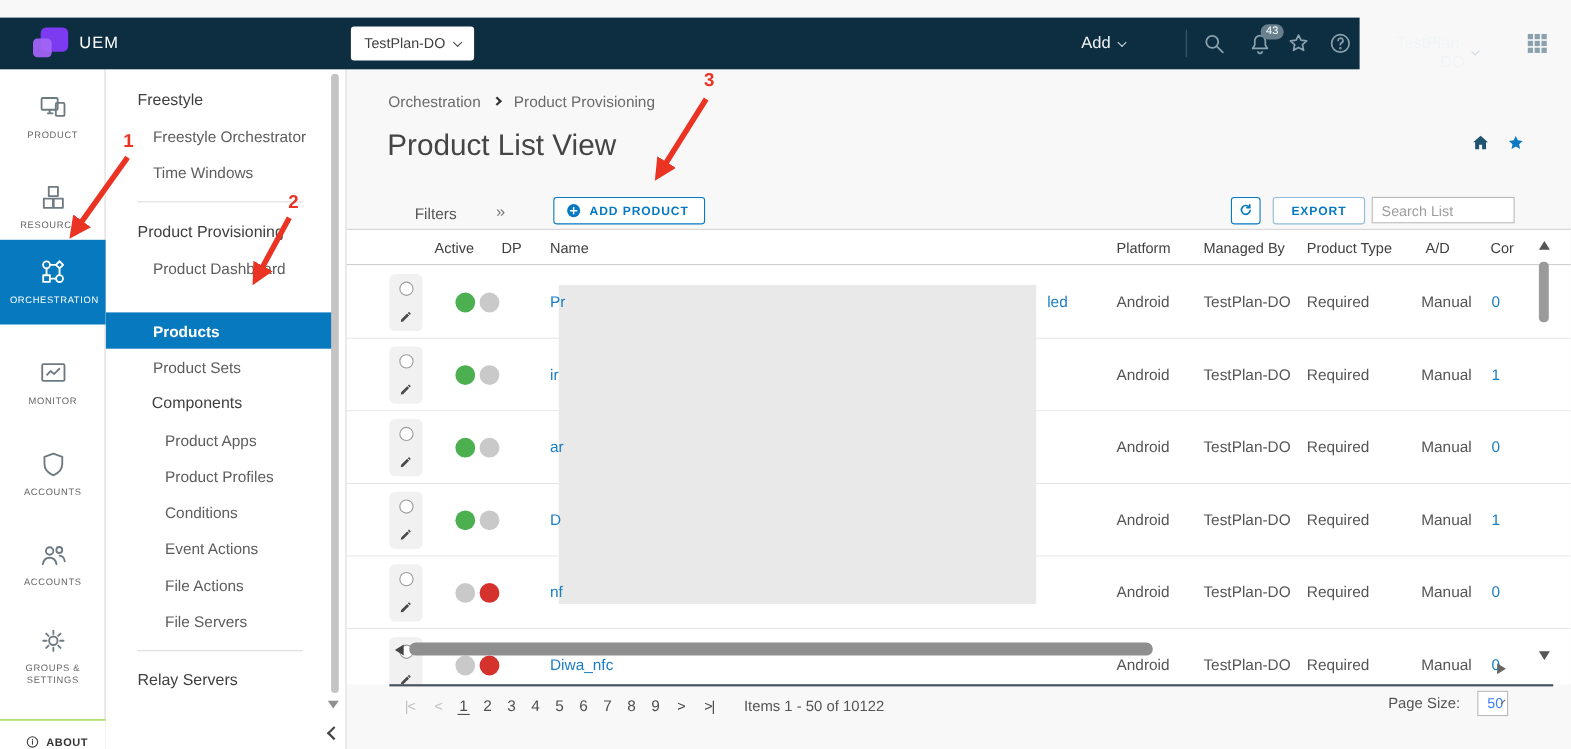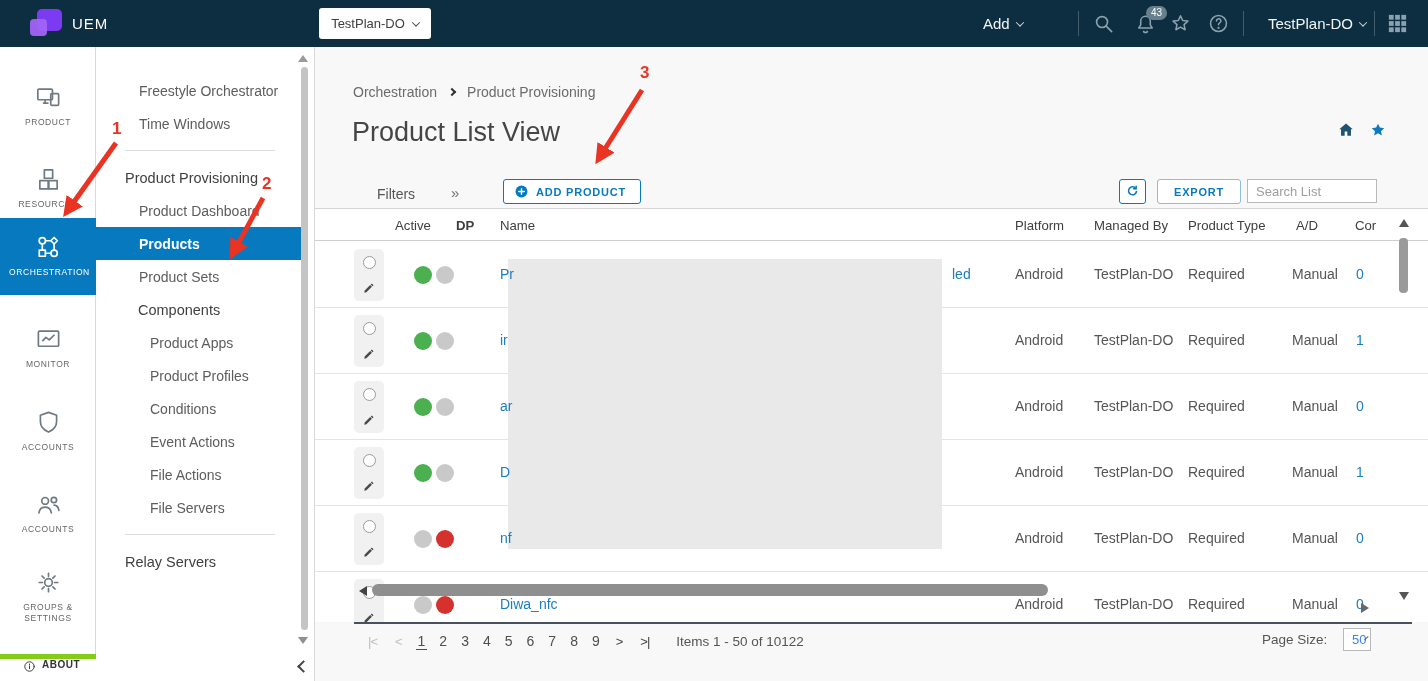--- a/index.html
+++ b/index.html
@@ -4,21 +4,21 @@
 <style>
   * { box-sizing: border-box; margin: 0; padding: 0; }
   html,body { width:1428px; height:681px; }
   body {
     position: relative; overflow: hidden;
     font-family: "Liberation Sans", sans-serif;
     background:#f8f8f8; color:#565656;
   }
 
   
-  .topbar { position:absolute; left:0; top:0; width:1428px; height:47px; background:#0d2e41; z-index:30;text-align:right; }
+  .topbar { position:absolute; left:0; top:16px; width:1236px; height:47px; background:#0d2e41; z-index:30;text-align:right; }
   .tb-logo { position:absolute; left:30px; top:9px; width:34px; height:29px; }
   .tb-logo .lg-back { position:absolute; left:7px; top:0; width:25px; height:22px; background:#7c3bf0; border-radius:5px; }
   .tb-logo .lg-front{ position:absolute; left:0; top:10px; width:17px; height:17px; background:#a263f6; border-radius:4px; opacity:.95; }
   .tb-brand { position:absolute; left:72px; top:15px; color:#fff; font-size:15px; letter-spacing:1px; }
   .tb-og { position:absolute; left:319px; top:8px; width:112px; height:31px; background:#fff; border-radius:3px;
            display:flex; align-items:center; justify-content:center; gap:8px; font-size:13px; color:#404040; cursor:pointer; }
   .tb-right-label { position:absolute; top:15px; color:#f2f5f6; font-size:15px; display:flex; align-items:center; gap:7px; cursor:pointer; }
   .tb-div { position:absolute; top:11px; width:1px; height:25px; background:rgba(255,255,255,.22); }
   .tb-ic { position:absolute; top:12px; width:23px; height:23px; color:#8ba2ae; cursor:pointer; }
   .tb-ic svg { width:100%; height:100%; }
@@ -31,35 +31,35 @@
 
   
   .iconbar { position:absolute; left:0; top:47px; width:96px; height:634px; background:#fff; border-right:1px solid #d9d9d9; z-index:20; }
   .nav-item { position:absolute; left:0; width:96px; height:77px; display:flex; flex-direction:column; align-items:center;
               justify-content:center; cursor:pointer; color:#6e7a81; }
   .nav-item .nv-ic { width:27px; height:27px; }
   .nav-item .nv-ic svg { width:100%; height:100%; }
   .nav-item .nv-lb { margin-top:6px; font-size:8.5px; letter-spacing:.6px; color:#666; text-align:center; width:78px; line-height:1.3; }
   .nav-item.active { background:#0779be; color:#fff; }
   .nav-item.active .nv-lb { color:#fff; }
-  .about-strip { position:absolute; left:0; top:607px; width:96px; height:27px; border-top:5px solid #84cc16;
-                 display:flex; align-items:flex-start; padding-left:23px; gap:6px; cursor:pointer; background:#fff; }
+  .about-strip { position:absolute; left:0; top:607px; width:96px; height:27px; border-top:1px solid #84cc16;
+                 display:flex; align-items:flex-end; padding-left:23px; gap:6px; cursor:pointer; background:#fff; }
   .about-strip .ab-ic { width:13px; height:13px; color:#3c3c3c; }
   .about-strip .ab-ic svg { width:100%; height:100%; }
   .about-strip .ab-lb { font-size:10px; font-weight:bold; letter-spacing:.5px; color:#333; }
 
   
   .menupanel { position:absolute; left:96px; top:47px; width:219px; height:634px; background:#fff; border-right:1px solid #d9d9d9;
                padding-top:27px; z-index:15; }
   .mi { height:33px; display:flex; align-items:center; font-size:14px; color:#5d5d5d; cursor:pointer; width:208px; }
   .mi.header { padding-left:29px; color:#3f3f3f; font-size:14.5px; }
   .mi.item { padding-left:43px; }
   .mi.subheader { padding-left:42px; color:#3f3f3f; font-size:14.5px; }
   .mi.subitem { padding-left:54px; }
-  .mi.active { background:#0779be; color:#fff; font-weight:bold; }
+  .mi.active { background:#0779be; color:#fff; font-weight:bold;margin-top:24px; }
   .mi-divider { height:21px; display:flex; align-items:center; }
   .mi-divider .ln { margin-left:29px; width:150px; border-top:1px solid #ddd; }
   .mp-sb-thumb { position:absolute; right:6px; top:20px; width:7px; height:563px; background:#c4c4c4; border-radius:4px; cursor:pointer; }
   .tri { width:0; height:0; position:absolute; cursor:pointer; }
   .tri-up-sm   { border-left:5px solid transparent; border-right:5px solid transparent; border-bottom:7px solid #9a9a9a; }
   .tri-down-sm { border-left:5px solid transparent; border-right:5px solid transparent; border-top:7px solid #8f8f8f; }
   .collapse-chev { position:absolute; left:203px; top:615px; width:9px; height:9px; border-left:2px solid #444; border-bottom:2px solid #444;
                    transform:rotate(45deg); cursor:pointer; }
 
   
@@ -256,20 +256,21 @@
           <circle cx="12" cy="12" r="8.7"></circle>
           <path d="M12 11v5M12 7.4v1.4"></path>
         </svg>
     </span>
     <span class="ab-lb">ABOUT</span>
   </div>
 </div>
 
 <div class="menupanel">
   <div id="menuItems">
+      <div class="mi header">Freestyle</div>
       <div class="mi item">Freestyle Orchestrator</div>
       <div class="mi item">Time Windows</div>
       <div class="mi-divider">
         <div class="ln"></div>
       </div>
       <div class="mi header">Product Provisioning</div>
       <div class="mi item">Product Dashboard</div>
       <div class="mi item active">Products</div>
       <div class="mi item">Product Sets</div>
       <div class="mi subheader">Components</div>
@@ -329,21 +330,21 @@
   </div>
   <div class="btn btn-export">
     <span>EXPORT</span>
   </div>
   <input class="search-box" placeholder="Search List" style="">
 
   <div class="table-white"></div>
   <div class="thead">
       <div id="headCells">
         <span class="th" style="left: 80px;">Active</span>
-        <span class="th" style="left: 141px; font-weight: bold;">DP</span>
+        <span class="th" style="left: 141px;">DP</span>
         <span class="th" style="left: 185px;">Name</span>
         <span class="th" style="left: 700px;">Platform</span>
         <span class="th" style="left: 779px;">Managed By</span>
         <span class="th" style="left: 873px;">Product Type</span>
         <span class="th" style="left: 981px;">A/D</span>
         <span class="th" style="left: 1040px;">Cor</span>
       </div>
     </div>
   <div class="rows-clip">
       <div id="tableRows">

